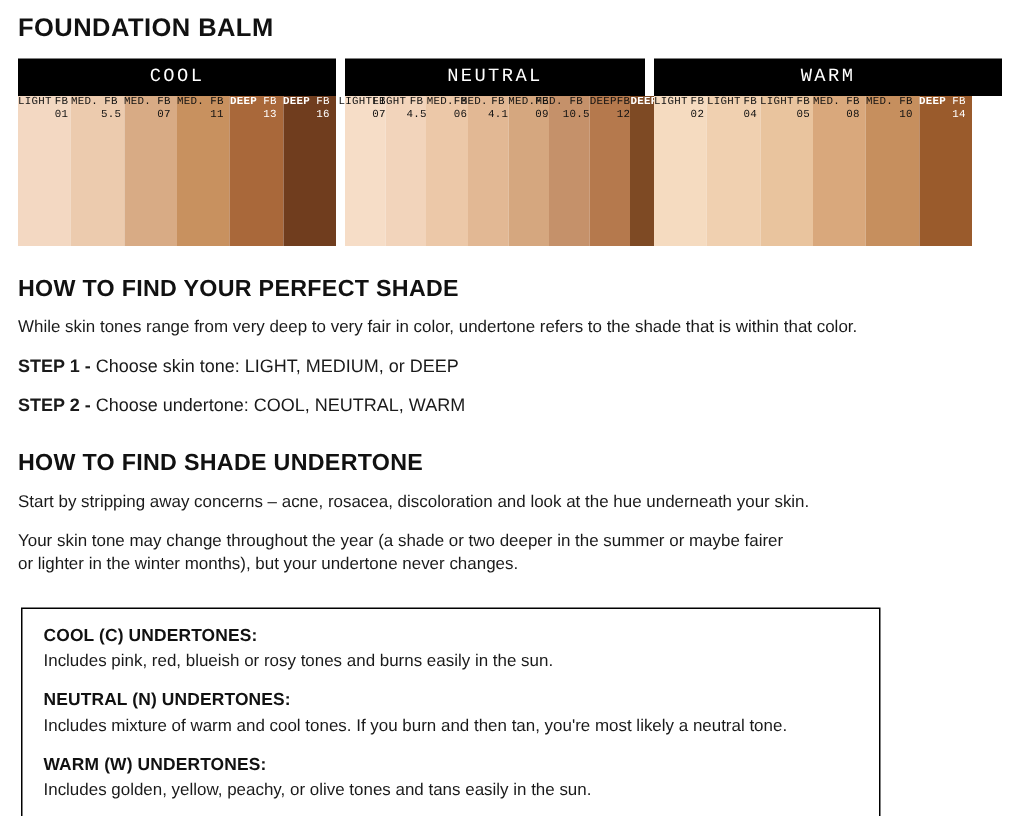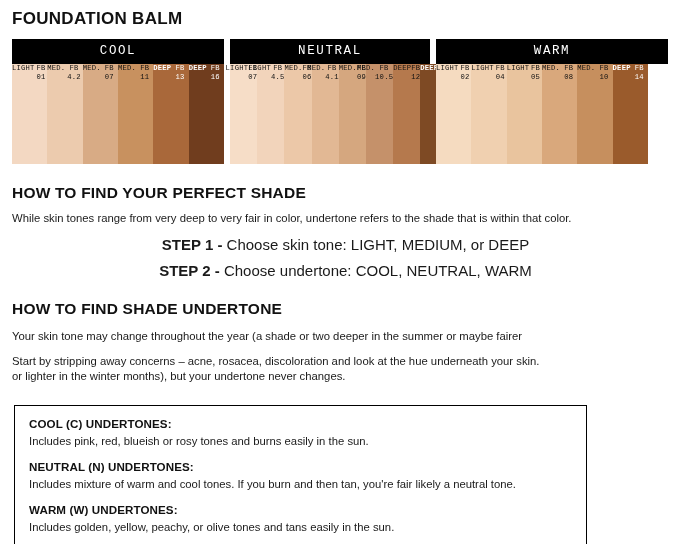--- a/index.html
+++ b/index.html
@@ -94,25 +94,24 @@
     margin: 0 0 0 12px;
     color: #111;
   }
   .body-line {
     font-size: 11.3px;
     line-height: 15px;
     margin: 0 0 0 12px;
     color: #1a1a1a;
   }
   .step-line {
-    font-size: 15px;
+    font-size: 12px;
     line-height: 15px;
     margin: 0 0 0 12px;
     color: #1a1a1a;
-    text-align: center;
   }
   .step-line b { font-weight: bold; }
 
   .sec1 { margin-top: 20px; }
   .sec1 .body-line { margin-top: 9px; }
   .sec1 .step1 { margin-top: 11px; }
   .sec1 .step2 { margin-top: 11px; }
 
   .sec2 { margin-top: 22px; }
   .sec2 .l1 { margin-top: 10px; }
@@ -151,21 +150,21 @@
   <div class="chart" id="chart">
       <div class="group" style="width: 212px;">
         <div class="group-header">COOL</div>
         <div class="swatches">
           <div class="swatch" style="width: 35.3333px; background: rgb(243, 216, 194);">
             <div class="sname">LIGHT</div>
             <div class="scode">FB 01</div>
           </div>
           <div class="swatch" style="width: 35.3333px; background: rgb(236, 203, 174);">
             <div class="sname">MED.</div>
-            <div class="scode">FB 4.2</div>
+            <div class="scode">FB 5.5</div>
           </div>
           <div class="swatch" style="width: 35.3333px; background: rgb(216, 171, 133);">
             <div class="sname">MED.</div>
             <div class="scode">FB 07</div>
           </div>
           <div class="swatch" style="width: 35.3333px; background: rgb(200, 145, 95);">
             <div class="sname">MED.</div>
             <div class="scode">FB 11</div>
           </div>
           <div class="swatch dark bold" style="width: 35.3333px; background: rgb(169, 104, 58);">
@@ -248,33 +247,33 @@
 
   <div class="sec1">
     <div class="section-title">HOW TO FIND YOUR PERFECT SHADE</div>
     <div class="body-line">While skin tones range from very deep to very fair in color, undertone refers to the shade that is within that color.</div>
     <div class="step-line step1"><b>STEP 1 -</b><span> Choose skin tone: LIGHT, MEDIUM, or DEEP</span></div>
     <div class="step-line step2"><b>STEP 2 -</b><span> Choose undertone: COOL, NEUTRAL, WARM</span></div>
   </div>
 
   <div class="sec2">
     <div class="section-title">HOW TO FIND SHADE UNDERTONE</div>
+    <div class="body-line l1">Start by stripping away concerns – acne, rosacea, discoloration and look at the hue underneath your skin.</div>
     <div class="body-line l2">Your skin tone may change throughout the year (a shade or two deeper in the summer or maybe fairer</div>
-    <div class="body-line l1">Start by stripping away concerns – acne, rosacea, discoloration and look at the hue underneath your skin.</div>
     <div class="body-line l3">or lighter in the winter months), but your undertone never changes.</div>
   </div>
 
   <div class="undertone-box" id="undertone-box">
       <div class="ut-group">
         <div class="ut-head">COOL (C) UNDERTONES:</div>
         <div class="ut-body">Includes pink, red, blueish or rosy tones and burns easily in the sun.</div>
       </div>
       <div class="ut-group">
         <div class="ut-head">NEUTRAL (N) UNDERTONES:</div>
-        <div class="ut-body">Includes mixture of warm and cool tones. If you burn and then tan, you're fair likely a neutral tone.</div>
+        <div class="ut-body">Includes mixture of warm and cool tones. If you burn and then tan, you're most likely a neutral tone.</div>
       </div>
       <div class="ut-group">
         <div class="ut-head">WARM (W) UNDERTONES:</div>
         <div class="ut-body">Includes golden, yellow, peachy, or olive tones and tans easily in the sun.</div>
       </div>
     </div>
 
 </div>
 
 </body></html>

